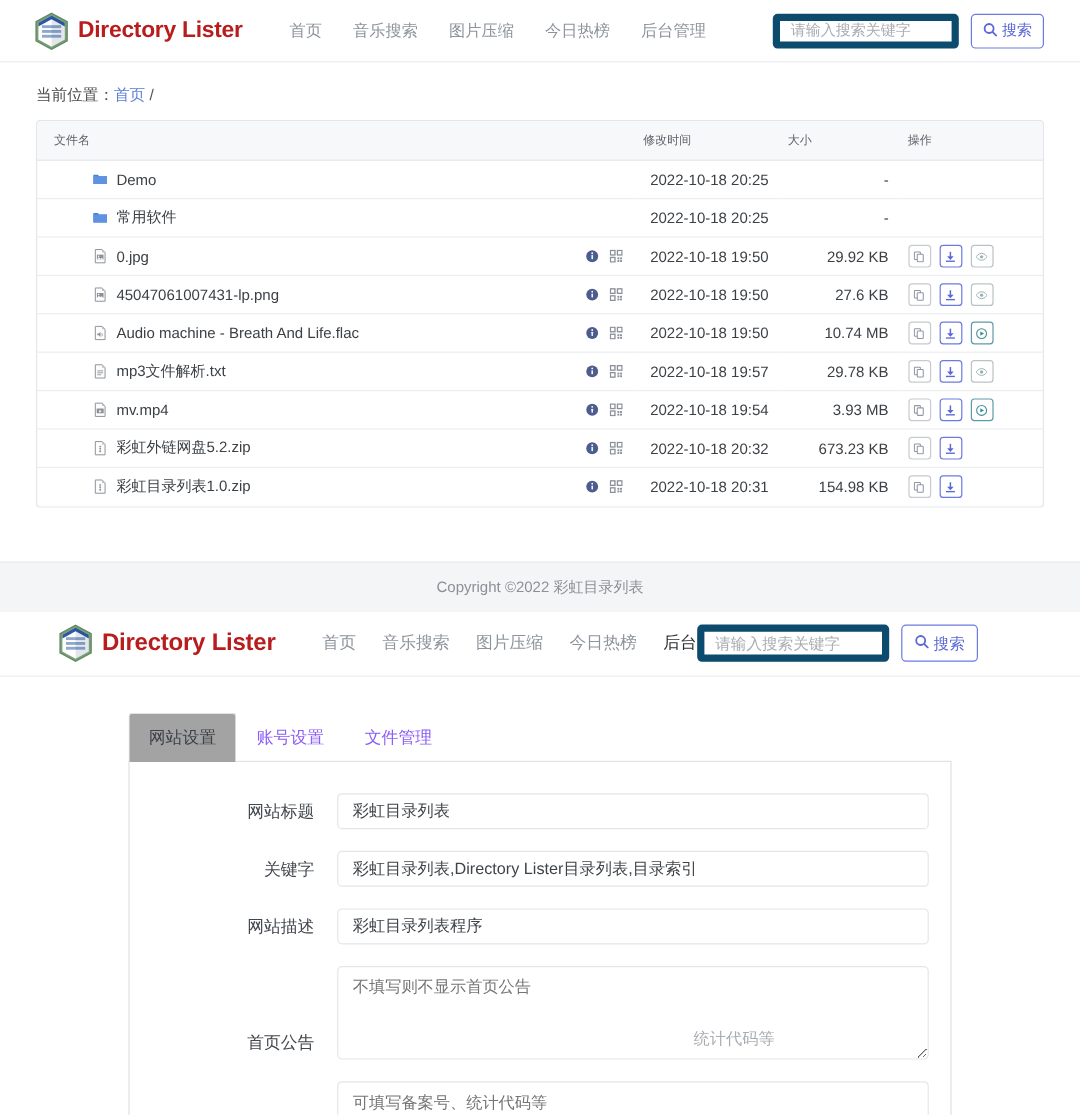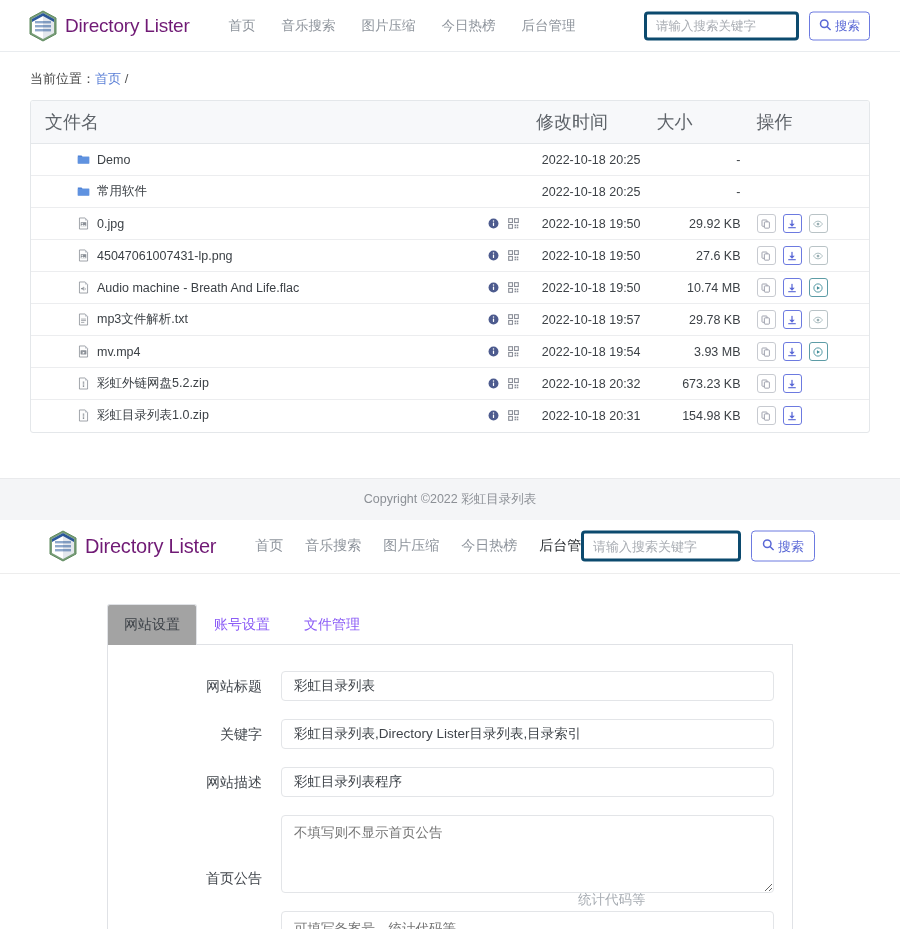--- a/index.html
+++ b/index.html
@@ -25,22 +25,22 @@
     position: relative;
   }
   .brand {
     display: flex; align-items: center;
     margin-left: 28px;
     text-decoration: none;
   }
   .brand-logo { width: 30px; height: 32px; margin-right: 7px; flex: none; }
   .brand-text {
     font-size: 19px;
-    font-weight: normal;
-    color: #701a75;
+    font-weight: bold;
+    color: #b91c1c;
     letter-spacing: -0.2px;
     white-space: nowrap;
     text-align: right;
   }
   .nav-links { display: flex; align-items: center; margin-left: 26px; }
   .nav-link {
     color: #8e949c;
     text-decoration: none;
     font-size: 13.5px;
     padding: 0 13px;
@@ -48,21 +48,21 @@
   }
   .nav-link.active { color: #2b2f33; }
   .nav-right {
     position: absolute;
     right: 30px; top: 50%;
     transform: translateY(-50%);
     display: flex; align-items: center;
   }
   .search-input {
     width: 155px; height: 29px;
-    border: 3px solid #0c4a6e;
+    border: 6px solid #0c4a6e;
     border-radius: 4px;
     padding: 0 9px;
     font-size: 12.5px;
     color: #14532d;
     background: #fff;
     outline: none;
     font-family: inherit;
   }
   .search-input::placeholder { color: #a9adb3; }
   .search-btn {
@@ -97,21 +97,21 @@
     border: 1px solid #e4e7ea;
     border-radius: 3px;
     background: #fff;
     overflow: hidden;
   }
   table.filelist { width: 100%; border-collapse: collapse; }
   table.filelist thead th {
     background: #f7f8fa;
     font-weight: normal;
     color: #5e6369;
-    font-size: 18px;
+    font-size: 10px;
     text-align: left;
     padding: 9px 8px;
     border-bottom: 1px solid #e4e7ea;
   }
   table.filelist td {
     padding: 0 8px;
     height: 32px;
     border-bottom: 1px solid #ecedef;
     font-size: 12.5px;
     color: #3c4146;
@@ -242,21 +242,20 @@
   }
   textarea.form-ctl.tall { height: 84px; }
   .ghost-text {
     position: absolute;
     left: 470px;
     top: 222px;
     font-size: 13.5px;
     color: #a8adb3;
     white-space: nowrap;
     pointer-events: none;
-    margin-top: 24px;
   }
   .panel-edge {
     position: absolute;
     right: -1px; top: 236px;
     width: 1px; height: 93px;
     background: #e0e2e6;
   }
 </style>
 </head>
 <body>

